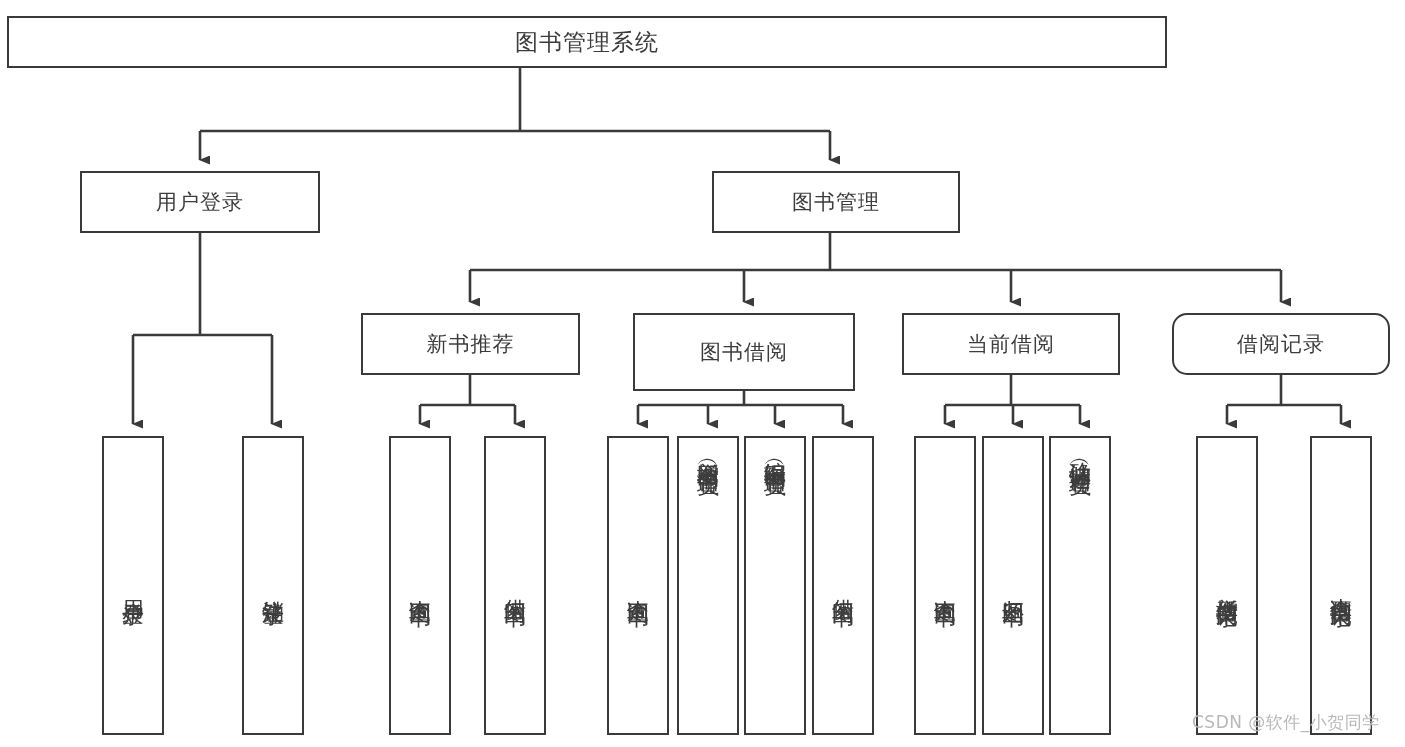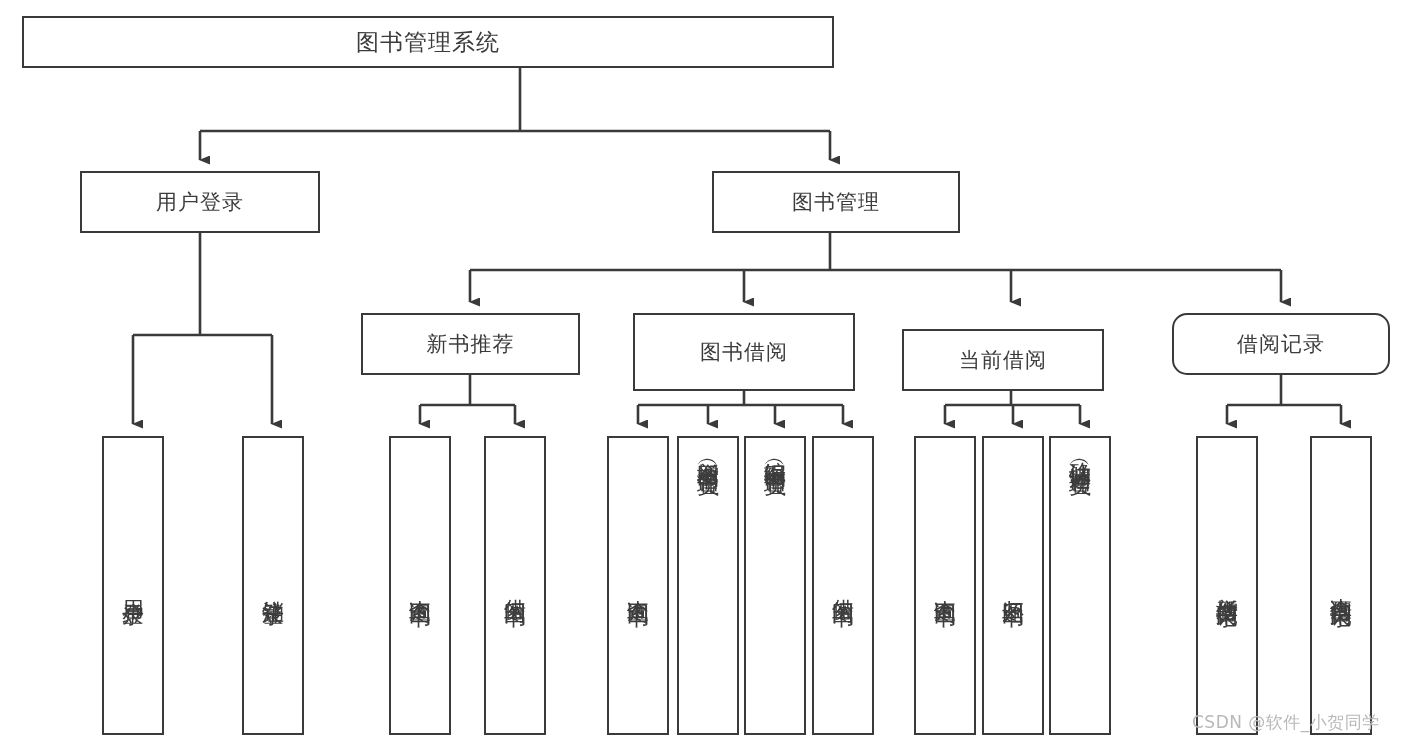--- a/index.html
+++ b/index.html
@@ -121,38 +121,38 @@
       <path d="M1013,405 L1013,424" marker-end="url(#arrow)"></path>
       <path d="M1080,405 L1080,424" marker-end="url(#arrow)"></path>
 
       <path d="M1281,375 L1281,405"></path>
       <path d="M1227,405 L1341,405"></path>
       <path d="M1227,405 L1227,424" marker-end="url(#arrow)"></path>
       <path d="M1341,405 L1341,424" marker-end="url(#arrow)"></path>
     </g>
   </svg>
 
-  <div class="node node-root" style="left:22px; top:16px; width:812px; height:52px;">
+  <div class="node node-root" style="left:7px; top:16px; width:1160px; height:52px;">
     <span>图书管理系统</span>
   </div>
 
   <div class="node node-l2" style="left:80px; top:171px; width:240px; height:62px;">
     <span>用户登录</span>
   </div>
   <div class="node node-l2" style="left:712px; top:171px; width:248px; height:62px;">
     <span>图书管理</span>
   </div>
 
   <div class="node node-l3" style="left:361px; top:313px; width:219px; height:62px;justify-content:center;">
     <span>新书推荐</span>
   </div>
   <div class="node node-l3" style="left:633px; top:313px; width:222px; height:78px;font-family:Liberation Mono, monospace;">
     <span>图书借阅</span>
   </div>
-  <div class="node node-l3" style="left:902px; top:313px; width:202px; height:62px;margin-top:16px;">
+  <div class="node node-l3" style="left:902px; top:313px; width:218px; height:62px;">
     <span>当前借阅</span>
   </div>
   <div class="node node-l3" style="left:1172px; top:313px; width:218px; height:62px;border-radius:15px;">
     <span>借阅记录</span>
   </div>
 
   <div class="node node-leaf" style="left:102px; top:436px; width:62px; height:299px;">
     <span class="vtext">用户登录</span>
   </div>
   <div class="node node-leaf" style="left:242px; top:436px; width:62px; height:299px;">

